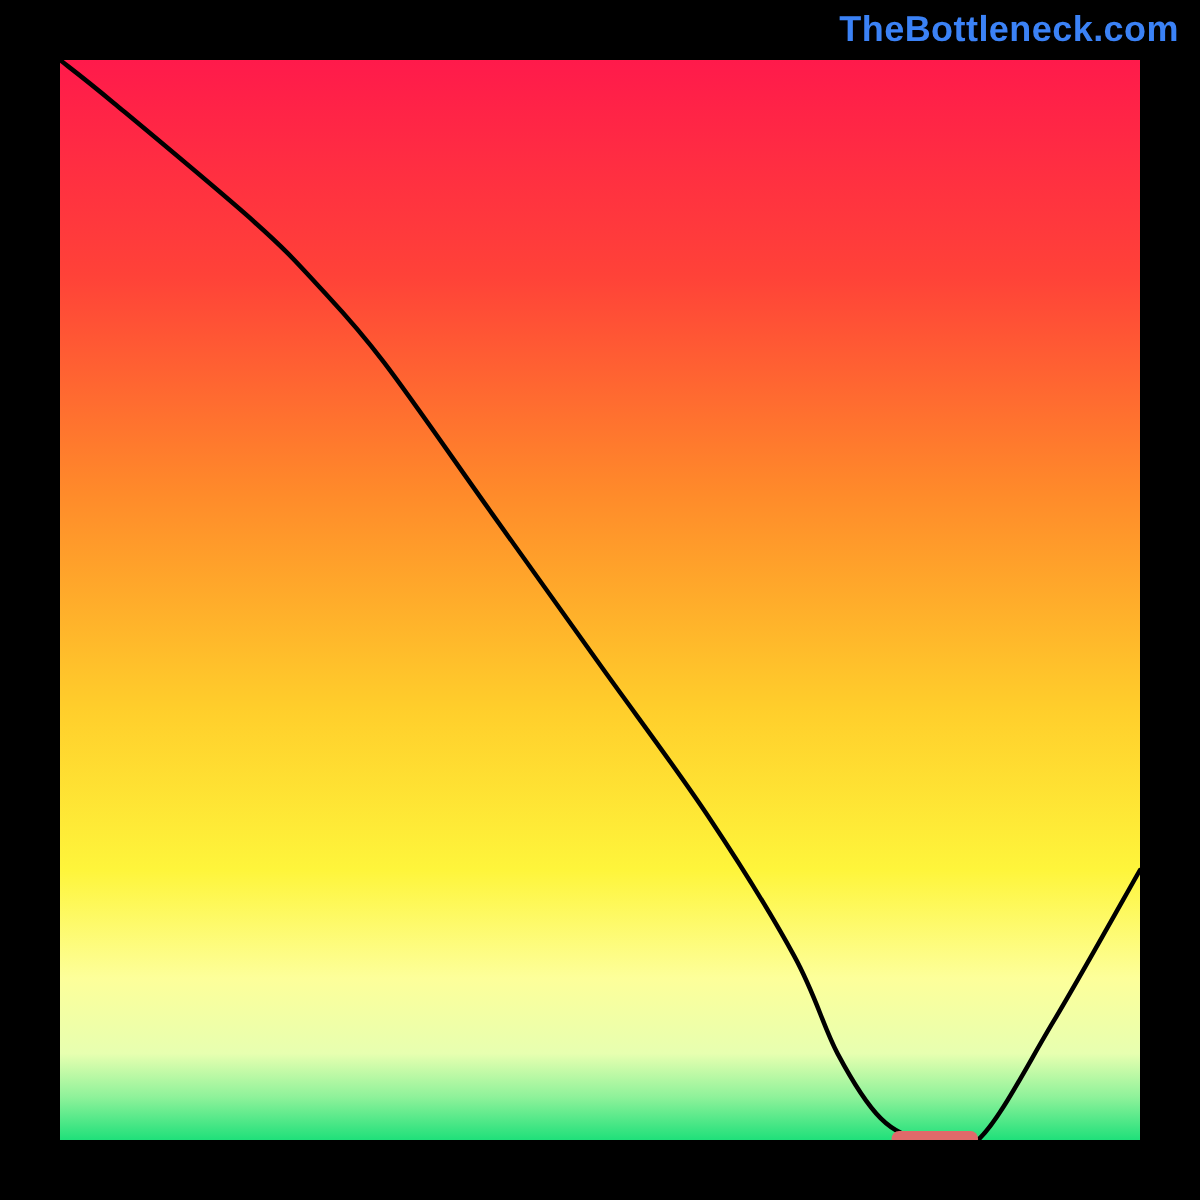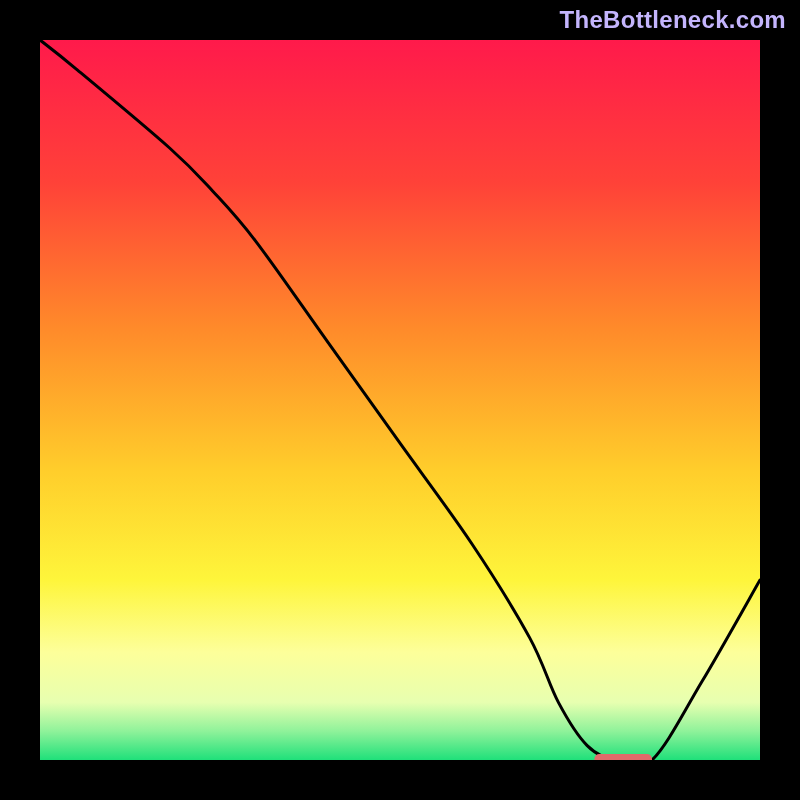--- a/index.html
+++ b/index.html
@@ -13,21 +13,21 @@
   }
   .frame {
     position: relative;
     width: 800px;
     height: 800px;
   }
   .watermark {
     position: absolute;
     top: 6px;
     right: 14px;
-    color: #c4b5fd;
+    color: #3b82f6;
     font-size: 24px;
     font-weight: 600;
     letter-spacing: 0.3px;
     -webkit-font-smoothing: antialiased;
   }
   .plot-wrap {
     position: absolute;
     left: 40px;
     top: 40px;
     width: 720px;

